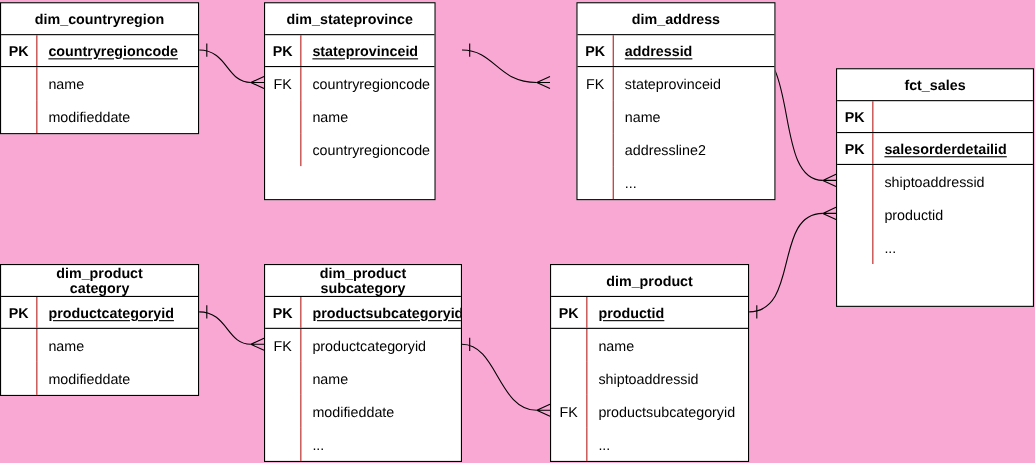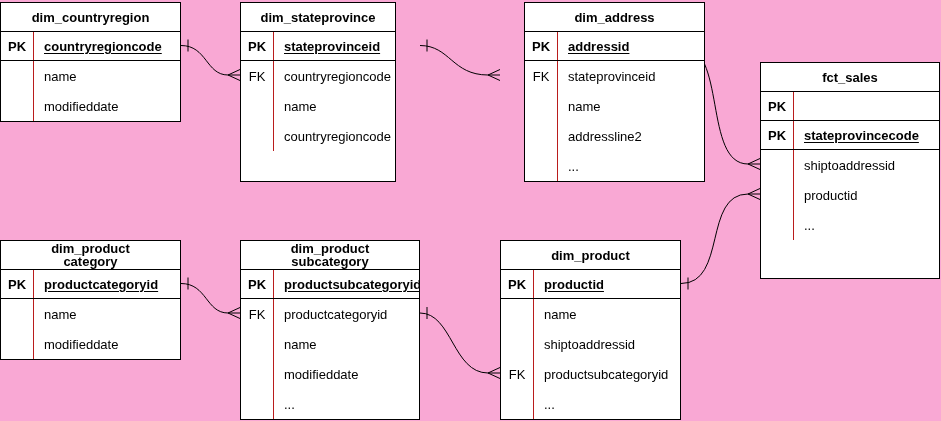--- a/index.html
+++ b/index.html
@@ -148,21 +148,21 @@
     </div>
   </div>
 
   <div class="tbl" style="left:760px;top:62px;width:180px;height:217px;">
     <div class="ttl">fct_sales</div>
     <div class="row krow">
       <div class="kc">PK</div>
     </div>
     <div class="row krow">
       <div class="kc">PK</div>
-      <div class="nc pkname">stateprovincecode</div>
+      <div class="nc pkname">salesorderdetailid</div>
     </div>
     <div class="row brow">
       <div class="kc"></div>
       <div class="nc">shiptoaddressid</div>
     </div>
     <div class="row brow">
       <div class="kc"></div>
       <div class="nc">productid</div>
     </div>
     <div class="row brow">

